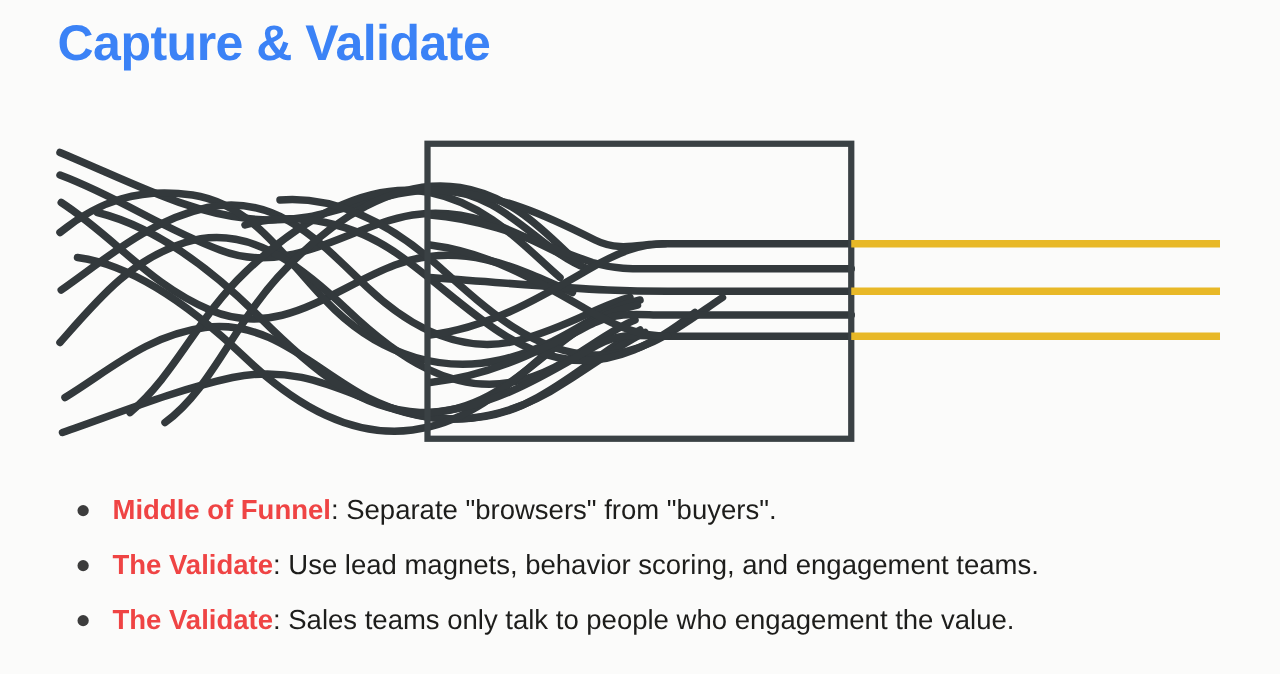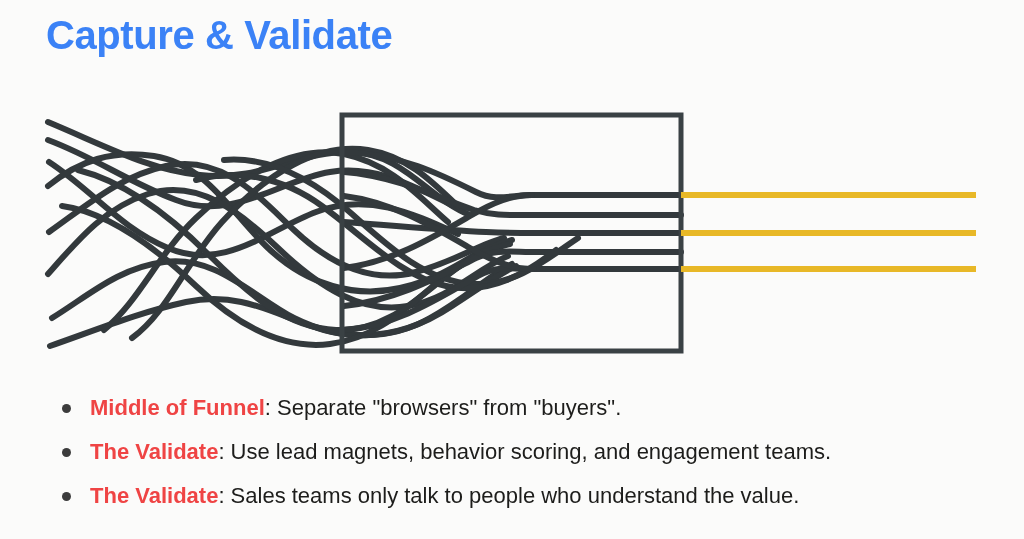--- a/index.html
+++ b/index.html
@@ -127,17 +127,17 @@
     <li class="bullet-item">
       <span class="bullet-dot"></span>
       <span class="bullet-lead">Middle of Funnel</span><span class="bullet-rest">: Separate "browsers" from "buyers".</span>
     </li>
     <li class="bullet-item">
       <span class="bullet-dot"></span>
       <span class="bullet-lead">The Validate</span><span class="bullet-rest">: Use lead magnets, behavior scoring, and engagement teams.</span>
     </li>
     <li class="bullet-item">
       <span class="bullet-dot"></span>
-      <span class="bullet-lead">The Validate</span><span class="bullet-rest">: Sales teams only talk to people who understand the value.</span>
+      <span class="bullet-lead">The Validate</span><span class="bullet-rest">: Sales teams only talk to people who engagement the value.</span>
     </li>
   </ul>
 
 </div>
 
 </body></html>

